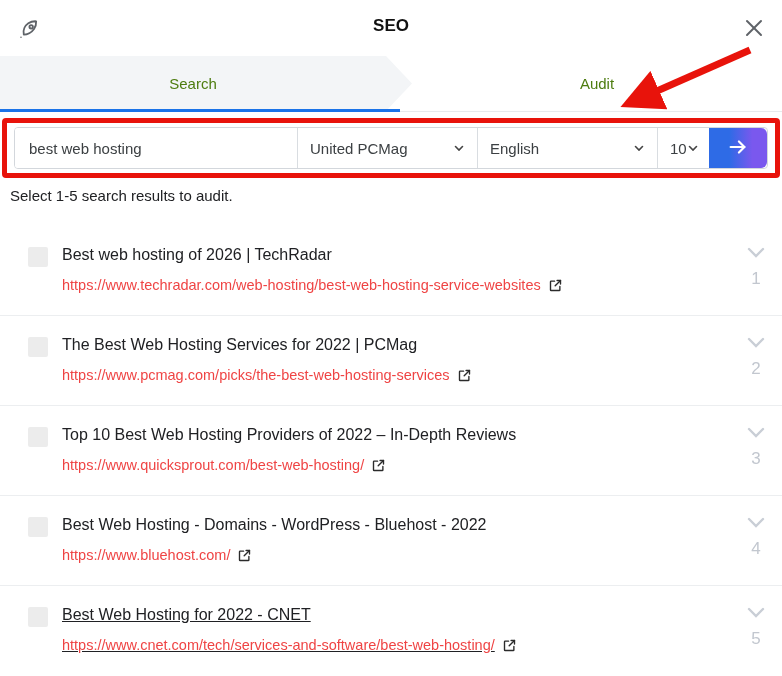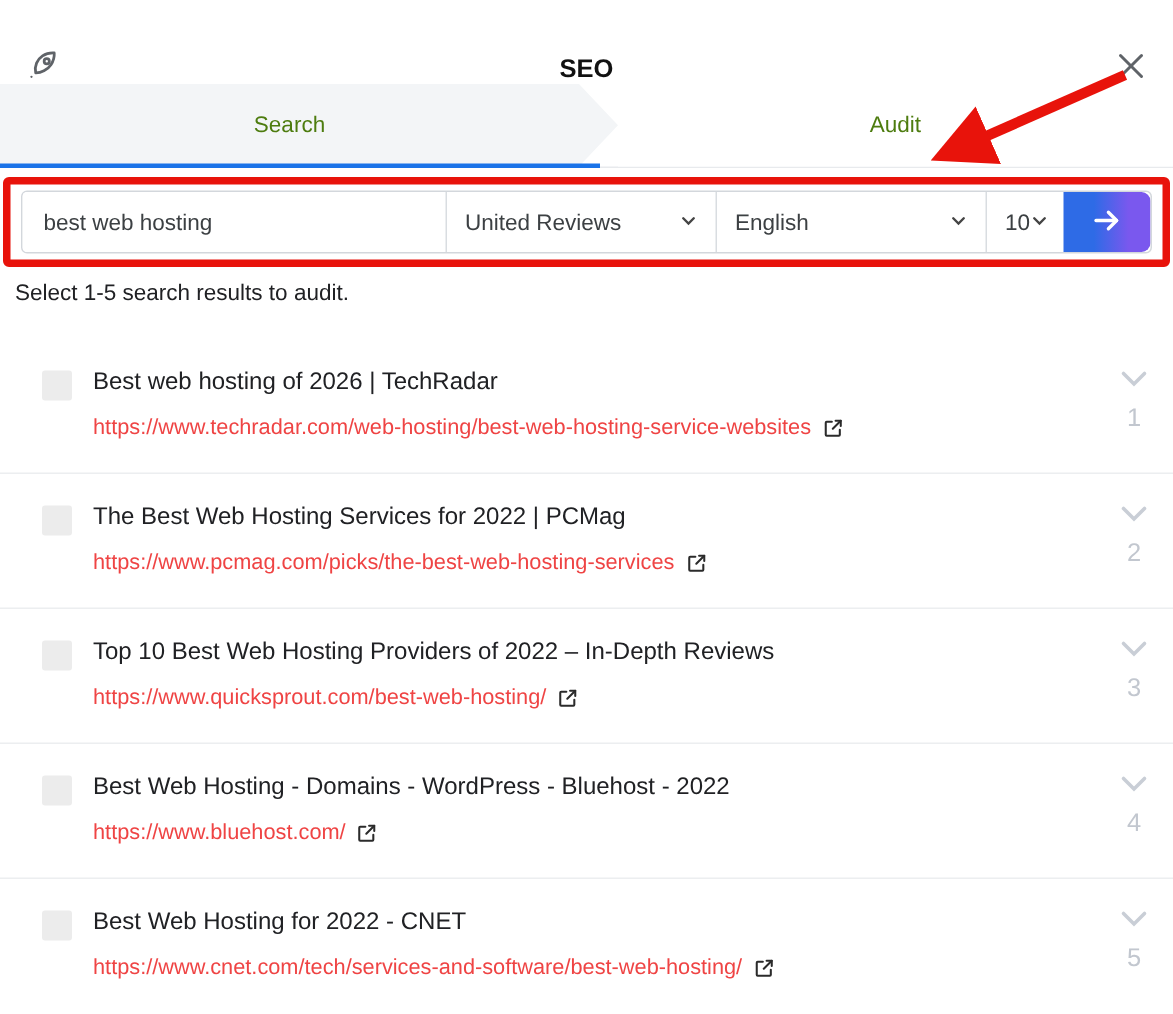--- a/index.html
+++ b/index.html
@@ -9,22 +9,22 @@
     font-family: "Liberation Sans", sans-serif;
     background: #ffffff;
     color: #202124;
     overflow: hidden;
   }
 
   
   .header {
     height: 56px;
     display: flex;
-    align-items: flex-end;
-    padding: 0 16px;
+    align-items: flex-start;
+    padding: 16px 16px;
   }
   .header .side { width: 60px; display: flex; align-items: center; }
   .header .side.right { justify-content: flex-end; }
   .app-title {
     flex: 1;
     text-align: center;
     font-size: 17px;
     font-weight: bold;
     color: #111;
   }
@@ -119,21 +119,21 @@
 
   
   .results { margin-top: 22px; }
   .result-row {
     position: relative;
     display: flex;
     align-items: flex-start;
     padding: 20px 60px 22px 28px;
     border-bottom: 1px solid #eceef0;
   }
-  .result-row:last-child { border-bottom: none; }
+  .result-row:last-child { border-bottom: none; text-decoration: underline; }
   .checkbox {
     width: 20px; height: 20px;
     background: #ececec;
     border-radius: 2px;
     margin-right: 14px;
     margin-top: 1px;
     flex: 0 0 auto;
     cursor: pointer;
   }
   .result-main { flex: 1; min-width: 0; }
@@ -206,21 +206,21 @@
   <div class="tab tab-audit">
     <span>Audit</span>
   </div>
   <div class="active-underline"></div>
 </div>
 
 <div class="search-annotation">
   <div class="search-bar">
     <input class="query-input" type="text" value="best web hosting" style="">
     <div class="select select-country">
-      <span>United Reviews</span>
+      <span>United PCMag</span>
       <span>
         <svg width="12" height="12" viewBox="0 0 12 12" fill="none" stroke="#444" stroke-width="1.6" stroke-linecap="round">
             <polyline points="2.5,4.5 6,8 9.5,4.5"></polyline>
           </svg>
       </span>
     </div>
     <div class="select select-language">
       <span>English</span>
       <span>
         <svg width="12" height="12" viewBox="0 0 12 12" fill="none" stroke="#444" stroke-width="1.6" stroke-linecap="round">

